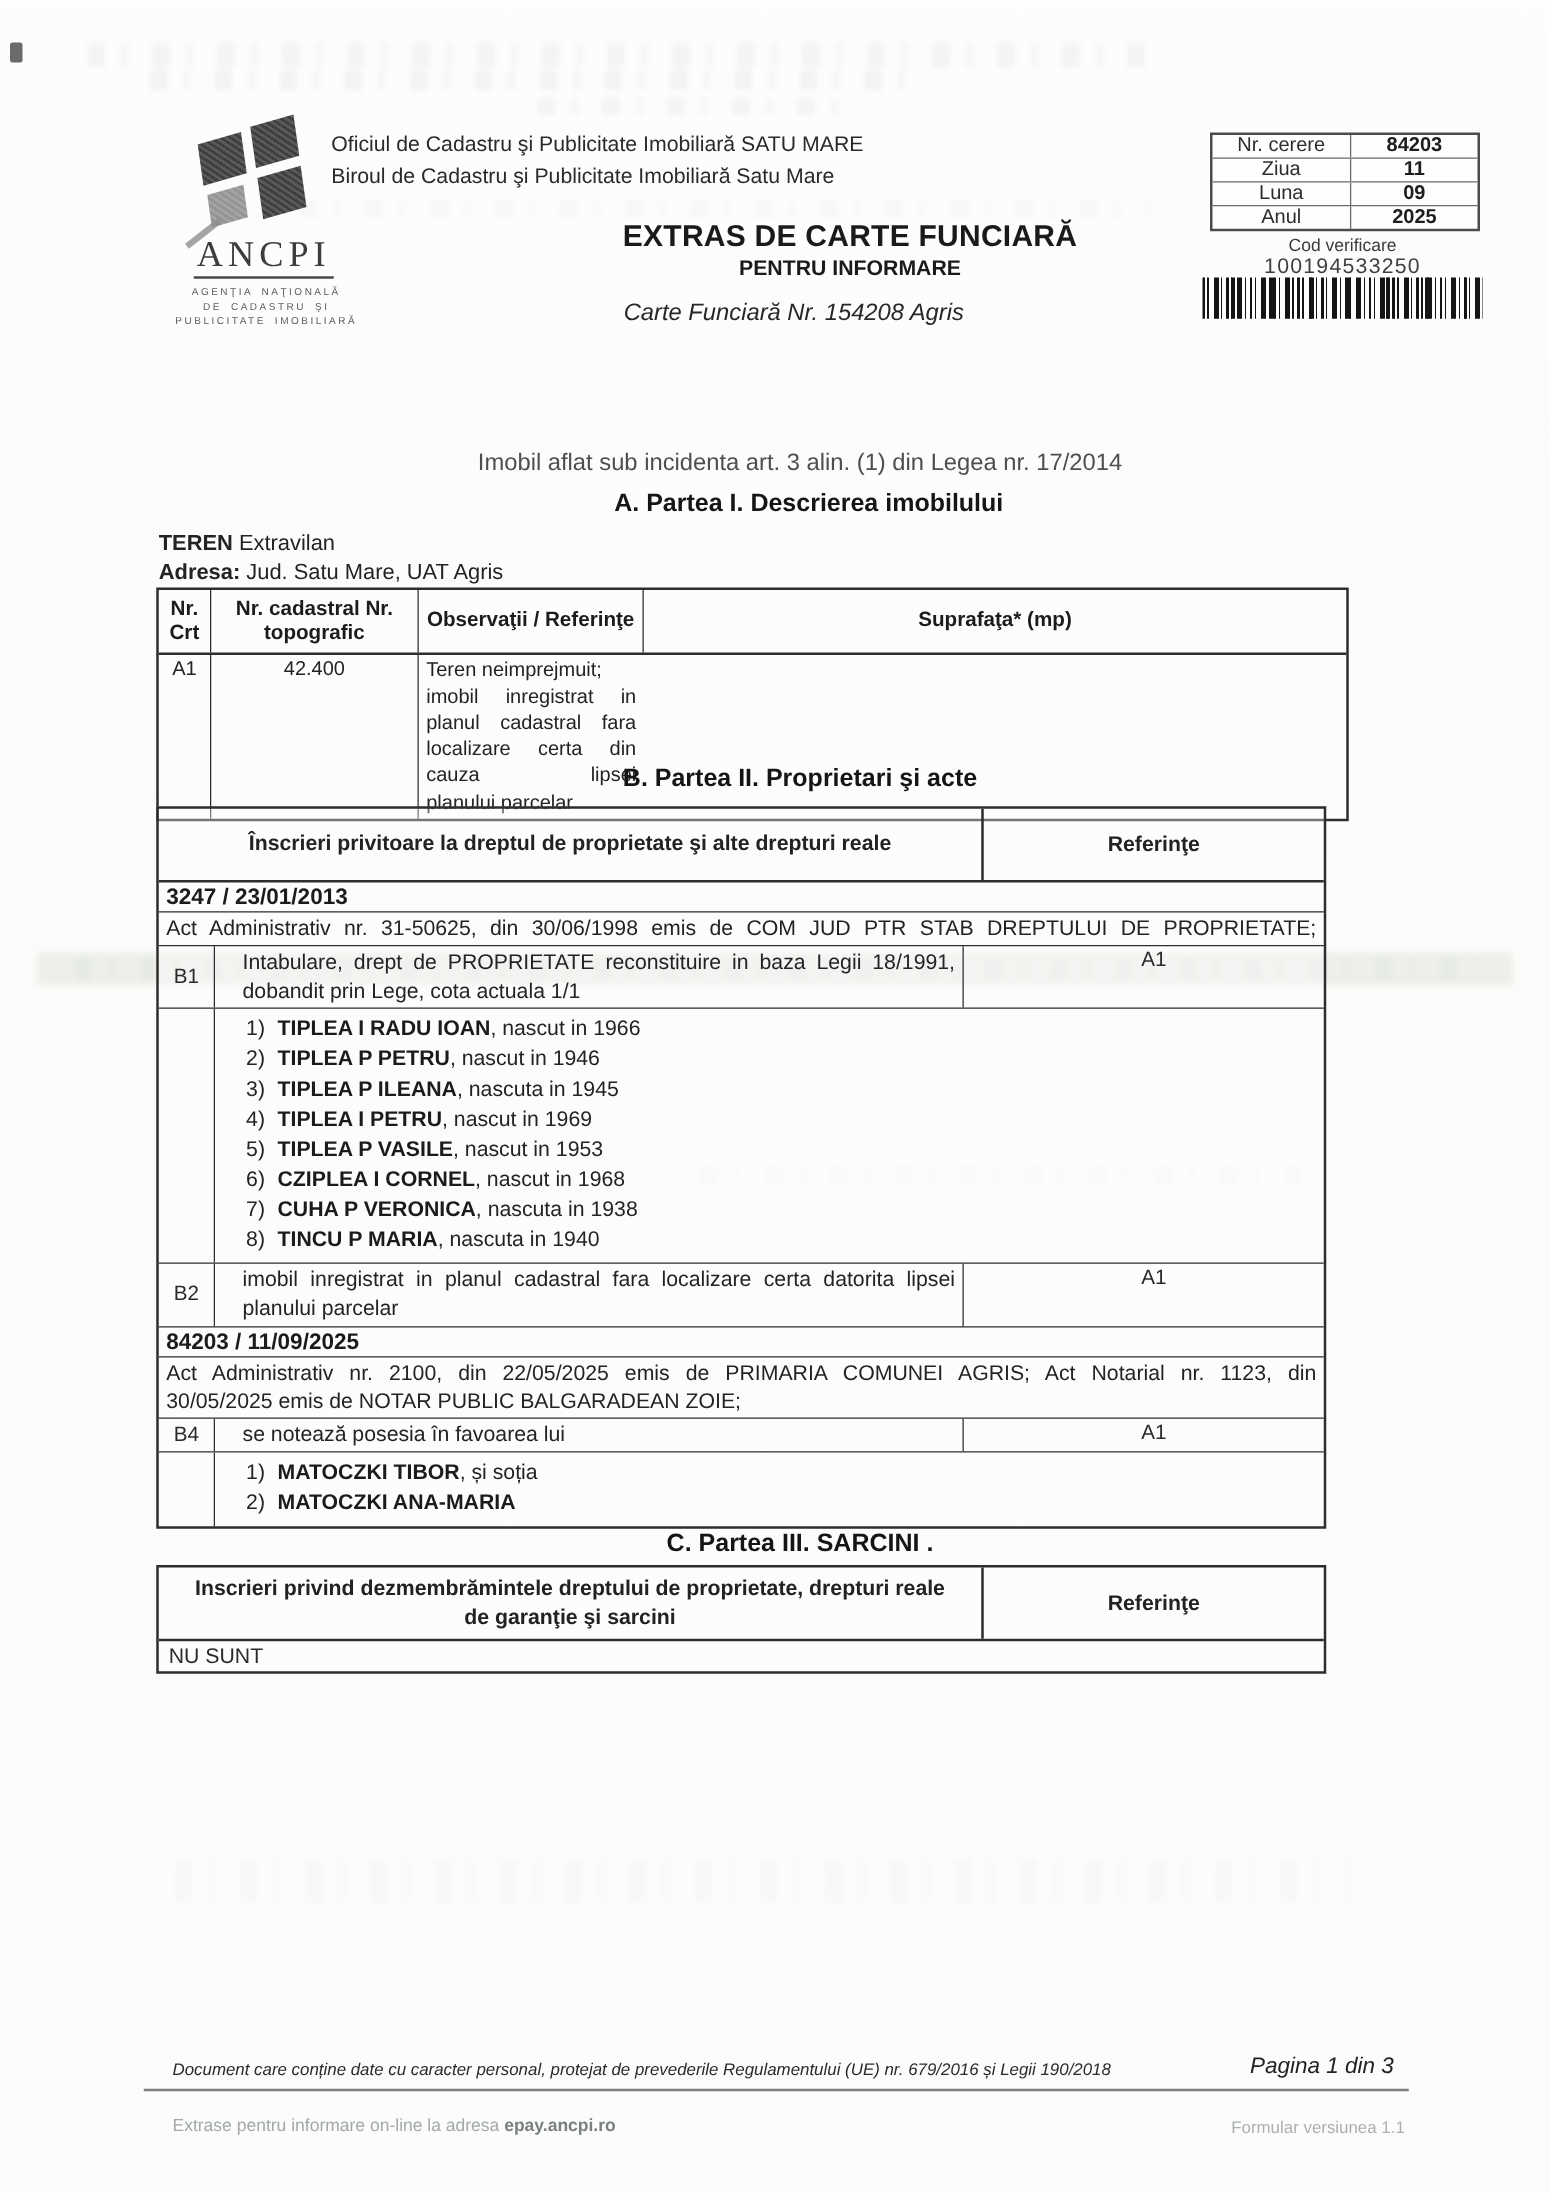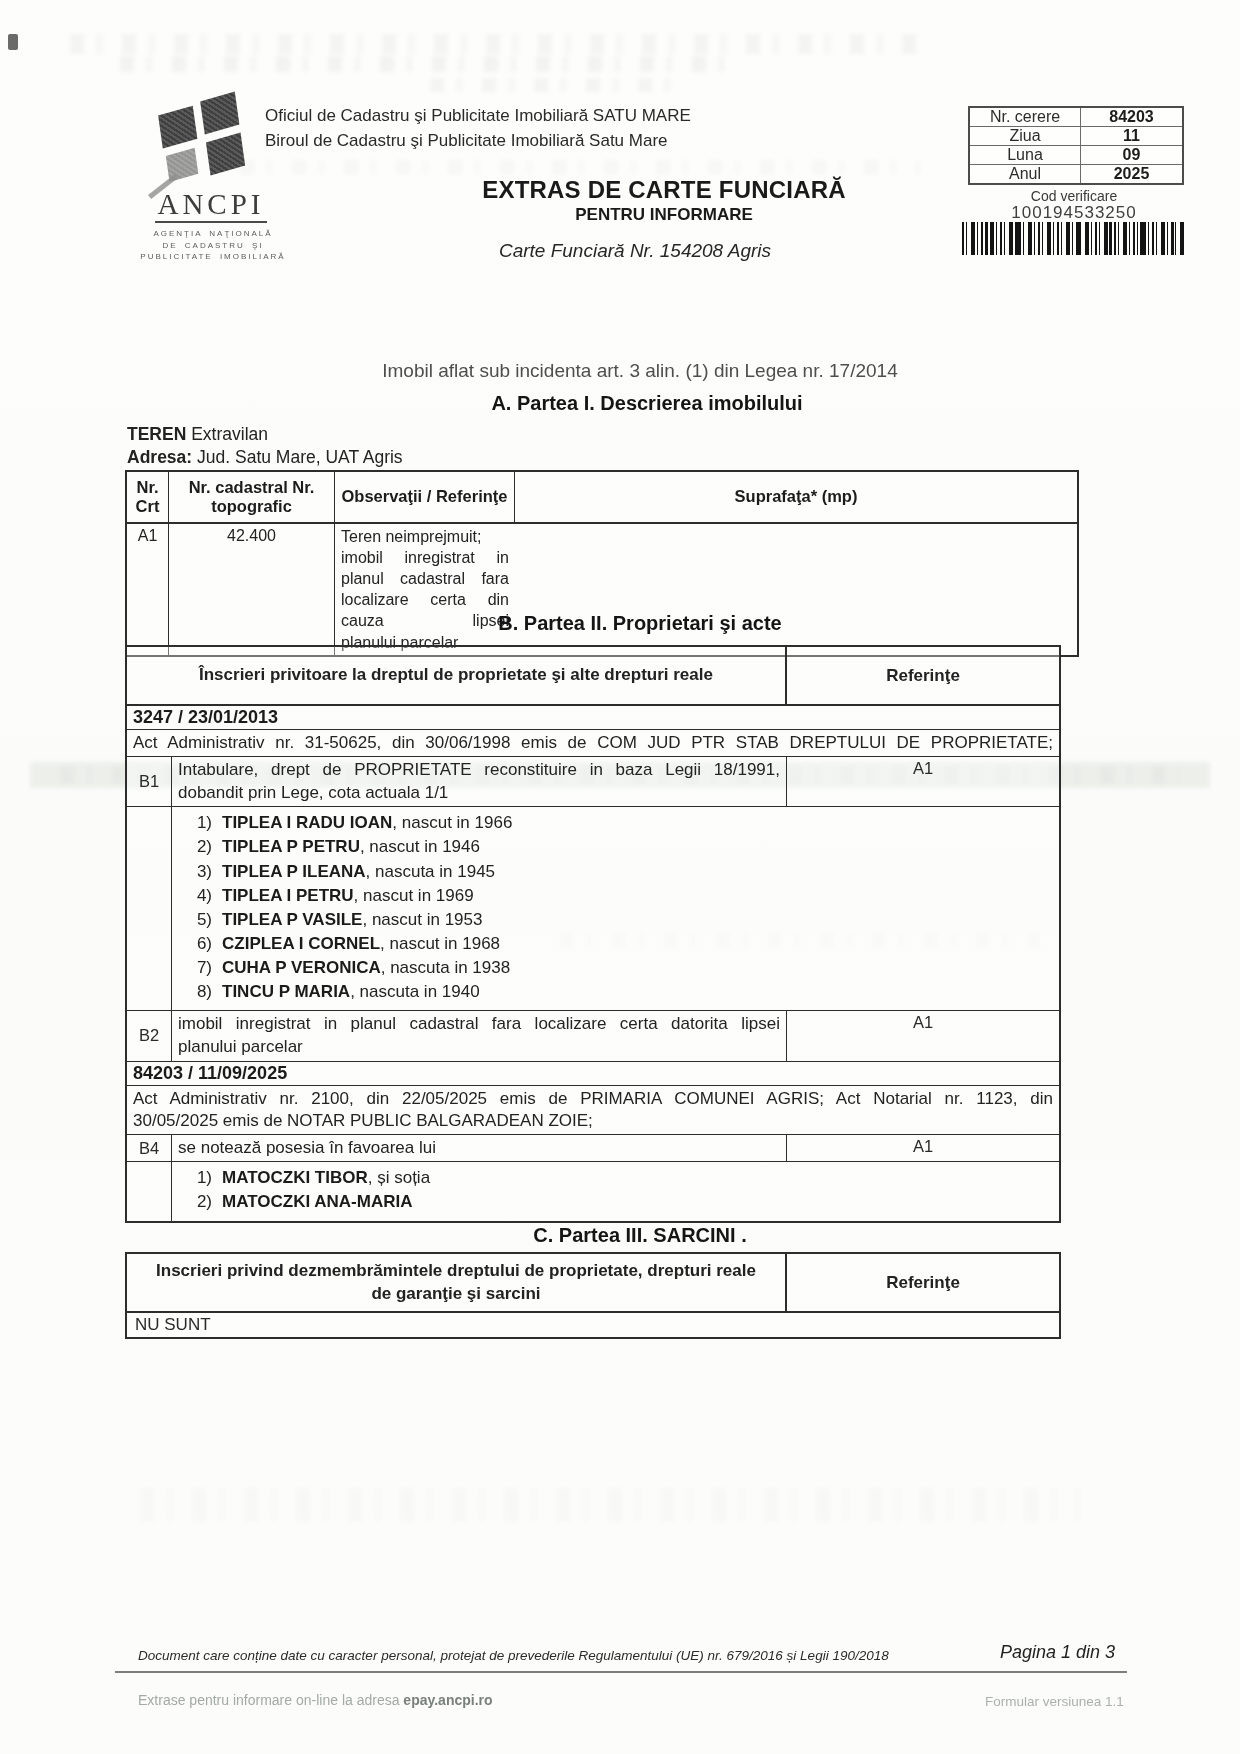--- a/index.html
+++ b/index.html
@@ -58,21 +58,21 @@
   .ta-head>div:last-child{border-right:none;}
   .ta-row{display:grid;grid-template-columns:42px 166px 180px 1fr;font-size:16px;color:#232323;}
   .ta-row>div{border-right:1.5px solid #2d2d2d;padding:3px 2px;text-align:center;}
   .ta-row>div:last-child{border-right:none;text-align:left;padding:2px 6px;line-height:1.32;}
   
   .tb-header{display:grid;grid-template-columns:1fr 272px;border-bottom:2px solid #2d2d2d;}
   .tb-header .h1{border-right:2px solid #2d2d2d;display:flex;align-items:center;justify-content:center;font-weight:bold;font-size:17px;min-height:53px;text-align:center;line-height:1.3;padding:2px 10px;flex-direction:column;}
   .tb-header .h2{display:flex;align-items:center;justify-content:center;font-weight:bold;font-size:17px;}
   .tb-reg{font-weight:bold;font-size:18px;padding:1px 6px;border-bottom:1.5px solid #2d2d2d;color:#1b1b1b;}
   .tb-act{font-size:17px;padding:2px 6px;border-bottom:1.5px solid #2d2d2d;line-height:1.3;color:#232323;}
-  .tb-entry{display:grid;grid-template-columns:45px 1fr 272px;border-bottom:1.5px solid #2d2d2d;}
+  .tb-entry{display:grid;grid-template-columns:45px 1fr 272px;border-bottom:1.5px solid #2d2d2d;gap:16px;}
   .tb-entry .lab{border-right:1.5px solid #2d2d2d;display:flex;align-items:center;justify-content:center;font-size:16.5px;color:#2a2a2a;}
   .tb-entry .txt{border-right:1.5px solid #2d2d2d;padding:2px 6px;font-size:17px;line-height:1.33;color:#232323;}
   .tb-entry .ref{text-align:center;padding-top:2px;font-size:16.5px;color:#2a2a2a;}
   .tb-list{display:grid;grid-template-columns:45px 1fr;border-bottom:1.5px solid #2d2d2d;}
   .tb-list .lab{border-right:1.5px solid #2d2d2d;}
   .tb-list .items{padding:4px 6px 6px 14px;}
   .tb-list.last{border-bottom:none;}
   .list-row{font-size:17px;line-height:1.42;color:#232323;}
   .list-row .num{display:inline-block;width:26px;text-align:right;margin-right:10px;}
   .list-row .nm{font-weight:bold;color:#1b1b1b;}
@@ -113,21 +113,21 @@
       <div>DE CADASTRU ŞI</div>
       <div>PUBLICITATE IMOBILIARĂ</div>
     </div>
   </div>
 
   <div class="abs org" style="left:265px;top:104px;">
     <div>Oficiul de Cadastru şi Publicitate Imobiliară SATU MARE</div>
     <div>Biroul de Cadastru şi Publicitate Imobiliară Satu Mare</div>
   </div>
 
-  <div class="abs center" style="left:404px;top:176px;width:520px;">
+  <div class="abs center" style="left:420px;top:176px;width:520px;">
     <div class="title1">EXTRAS DE CARTE FUNCIARĂ</div>
     <div class="title2">PENTRU INFORMARE</div>
   </div>
   <div class="abs center booknum" style="left:375px;top:240px;width:520px;">Carte Funciară Nr. 154208 Agris</div>
 
   <div class="abs req-table" style="left:968px;top:106px;">
     <div class="req-row">
       <div class="rl">Nr. cerere</div>
       <div class="rv">84203</div>
     </div>

